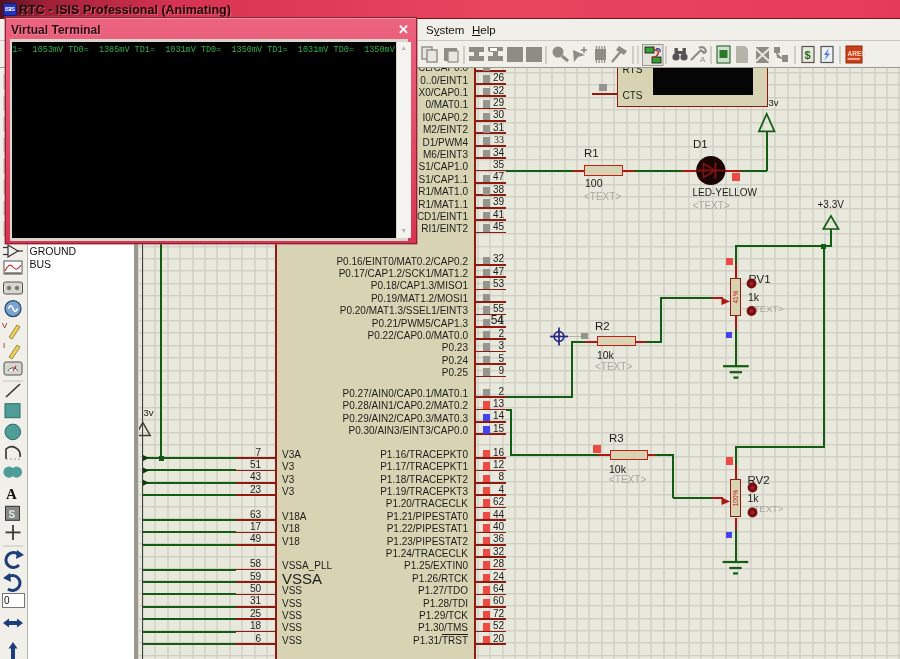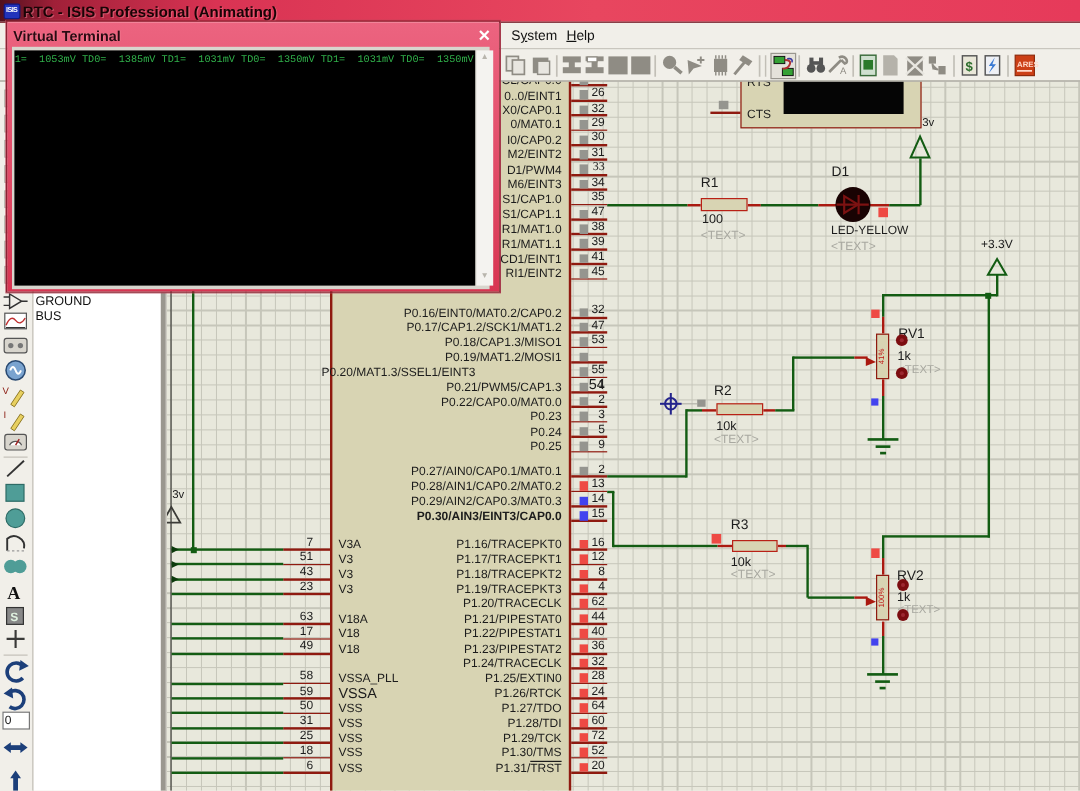--- a/index.html
+++ b/index.html
@@ -80,21 +80,21 @@
 <div style="position:absolute;left:482.7px;top:281.3px;width:7.6px;height:7.6px;background:#95958f;"></div>
 <div style="position:absolute;left:471px;top:278.1px;width:33px;height:11px;font-size:10px;line-height:11px;color:#1c1c1c;text-align:right;white-space:nowrap;">53</div>
 <div style="position:absolute;left:268px;top:280.40000000000003px;width:200px;height:11px;font-size:10px;line-height:11px;color:#1c1c1c;text-align:right;white-space:nowrap;">P0.18/CAP1.3/MISO1</div>
 <div style="position:absolute;left:475.5px;top:301.1px;width:30.5px;height:1.8px;background:#8f1a10;"></div>
 <div style="position:absolute;left:482.7px;top:293.7px;width:7.6px;height:7.6px;background:#95958f;"></div>
 <div style="position:absolute;left:471px;top:290.5px;width:33px;height:11px;font-size:12px;line-height:11px;color:#1c1c1c;text-align:right;white-space:nowrap;margin-top:24px;">54</div>
 <div style="position:absolute;left:268px;top:292.8px;width:200px;height:11px;font-size:10px;line-height:11px;color:#1c1c1c;text-align:right;white-space:nowrap;">P0.19/MAT1.2/MOSI1</div>
 <div style="position:absolute;left:475.5px;top:313.50000000000006px;width:30.5px;height:1.8px;background:#8f1a10;"></div>
 <div style="position:absolute;left:482.7px;top:306.1px;width:7.6px;height:7.6px;background:#95958f;"></div>
 <div style="position:absolute;left:471px;top:302.90000000000003px;width:33px;height:11px;font-size:10px;line-height:11px;color:#1c1c1c;text-align:right;white-space:nowrap;">55</div>
-<div style="position:absolute;left:268px;top:305.20000000000005px;width:200px;height:11px;font-size:10px;line-height:11px;color:#1c1c1c;text-align:left;white-space:nowrap;">P0.20/MAT1.3/SSEL1/EINT3</div>
+<div style="position:absolute;left:268px;top:305.20000000000005px;width:200px;height:11px;font-size:10px;line-height:11px;color:#1c1c1c;text-align:right;white-space:nowrap;">P0.20/MAT1.3/SSEL1/EINT3</div>
 <div style="position:absolute;left:475.5px;top:325.90000000000003px;width:30.5px;height:1.8px;background:#8f1a10;"></div>
 <div style="position:absolute;left:482.7px;top:318.5px;width:7.6px;height:7.6px;background:#95958f;"></div>
 <div style="position:absolute;left:471px;top:315.3px;width:33px;height:11px;font-size:10px;line-height:11px;color:#1c1c1c;text-align:right;white-space:nowrap;">1</div>
 <div style="position:absolute;left:268px;top:317.6px;width:200px;height:11px;font-size:10px;line-height:11px;color:#1c1c1c;text-align:right;white-space:nowrap;">P0.21/PWM5/CAP1.3</div>
 <div style="position:absolute;left:475.5px;top:338.30000000000007px;width:30.5px;height:1.8px;background:#8f1a10;"></div>
 <div style="position:absolute;left:482.7px;top:330.90000000000003px;width:7.6px;height:7.6px;background:#95958f;"></div>
 <div style="position:absolute;left:471px;top:327.70000000000005px;width:33px;height:11px;font-size:10px;line-height:11px;color:#1c1c1c;text-align:right;white-space:nowrap;">2</div>
 <div style="position:absolute;left:268px;top:330.00000000000006px;width:200px;height:11px;font-size:10px;line-height:11px;color:#1c1c1c;text-align:right;white-space:nowrap;">P0.22/CAP0.0/MAT0.0</div>
 <div style="position:absolute;left:475.5px;top:350.70000000000005px;width:30.5px;height:1.8px;background:#8f1a10;"></div>
 <div style="position:absolute;left:482.7px;top:343.3px;width:7.6px;height:7.6px;background:#95958f;"></div>
@@ -116,21 +116,21 @@
 <div style="position:absolute;left:482.7px;top:401.2px;width:7.6px;height:7.6px;background:#ee4a44;"></div>
 <div style="position:absolute;left:471px;top:398.0px;width:33px;height:11px;font-size:10px;line-height:11px;color:#1c1c1c;text-align:right;white-space:nowrap;">13</div>
 <div style="position:absolute;left:268px;top:400.3px;width:200px;height:11px;font-size:10px;line-height:11px;color:#1c1c1c;text-align:right;white-space:nowrap;">P0.28/AIN1/CAP0.2/MAT0.2</div>
 <div style="position:absolute;left:475.5px;top:421.00000000000006px;width:30.5px;height:1.8px;background:#8f1a10;"></div>
 <div style="position:absolute;left:482.7px;top:413.6px;width:7.6px;height:7.6px;background:#4343ee;"></div>
 <div style="position:absolute;left:471px;top:410.40000000000003px;width:33px;height:11px;font-size:10px;line-height:11px;color:#1c1c1c;text-align:right;white-space:nowrap;">14</div>
 <div style="position:absolute;left:268px;top:412.70000000000005px;width:200px;height:11px;font-size:10px;line-height:11px;color:#1c1c1c;text-align:right;white-space:nowrap;">P0.29/AIN2/CAP0.3/MAT0.3</div>
 <div style="position:absolute;left:475.5px;top:433.40000000000003px;width:30.5px;height:1.8px;background:#8f1a10;"></div>
 <div style="position:absolute;left:482.7px;top:426.0px;width:7.6px;height:7.6px;background:#4343ee;"></div>
 <div style="position:absolute;left:471px;top:422.8px;width:33px;height:11px;font-size:10px;line-height:11px;color:#1c1c1c;text-align:right;white-space:nowrap;">15</div>
-<div style="position:absolute;left:268px;top:425.1px;width:200px;height:11px;font-size:10px;line-height:11px;color:#1c1c1c;text-align:right;white-space:nowrap;font-weight:bold;">P0.30/AIN3/EINT3/CAP0.0</div>
+<div style="position:absolute;left:268px;top:425.1px;width:200px;height:11px;font-size:10px;line-height:11px;color:#1c1c1c;text-align:right;white-space:nowrap;">P0.30/AIN3/EINT3/CAP0.0</div>
 <div style="position:absolute;left:475.5px;top:457.1px;width:30.5px;height:1.8px;background:#8f1a10;"></div>
 <div style="position:absolute;left:482.7px;top:449.7px;width:7.6px;height:7.6px;background:#ee4a44;"></div>
 <div style="position:absolute;left:471px;top:446.5px;width:33px;height:11px;font-size:10px;line-height:11px;color:#1c1c1c;text-align:right;white-space:nowrap;">16</div>
 <div style="position:absolute;left:268px;top:448.8px;width:200px;height:11px;font-size:10px;line-height:11px;color:#1c1c1c;text-align:right;white-space:nowrap;">P1.16/TRACEPKT0</div>
 <div style="position:absolute;left:236px;top:457.1px;width:39px;height:1.8px;background:#8f1a10;"></div>
 <div style="position:absolute;left:228px;top:446.5px;width:33px;height:11px;font-size:10px;line-height:11px;color:#1c1c1c;text-align:right;white-space:nowrap;">7</div>
 <div style="position:absolute;left:282px;top:448.8px;width:160px;height:11px;font-size:10px;line-height:11px;color:#1c1c1c;text-align:left;white-space:nowrap;">V3A</div>
 <div style="position:absolute;left:475.5px;top:469.5px;width:30.5px;height:1.8px;background:#8f1a10;"></div>
 <div style="position:absolute;left:482.7px;top:462.09999999999997px;width:7.6px;height:7.6px;background:#ee4a44;"></div>
 <div style="position:absolute;left:471px;top:458.9px;width:33px;height:11px;font-size:10px;line-height:11px;color:#1c1c1c;text-align:right;white-space:nowrap;">12</div>
@@ -187,21 +187,21 @@
 <div style="position:absolute;left:268px;top:560.4px;width:200px;height:11px;font-size:10px;line-height:11px;color:#1c1c1c;text-align:right;white-space:nowrap;">P1.25/EXTIN0</div>
 <div style="position:absolute;left:236px;top:568.7px;width:39px;height:1.8px;background:#8f1a10;"></div>
 <div style="position:absolute;left:228px;top:558.1px;width:33px;height:11px;font-size:10px;line-height:11px;color:#1c1c1c;text-align:right;white-space:nowrap;">58</div>
 <div style="position:absolute;left:282px;top:560.4px;width:160px;height:11px;font-size:10px;line-height:11px;color:#1c1c1c;text-align:left;white-space:nowrap;">VSSA_PLL</div>
 <div style="position:absolute;left:475.5px;top:581.1px;width:30.5px;height:1.8px;background:#8f1a10;"></div>
 <div style="position:absolute;left:482.7px;top:573.7px;width:7.6px;height:7.6px;background:#ee4a44;"></div>
 <div style="position:absolute;left:471px;top:570.5px;width:33px;height:11px;font-size:10px;line-height:11px;color:#1c1c1c;text-align:right;white-space:nowrap;">24</div>
 <div style="position:absolute;left:268px;top:572.8px;width:200px;height:11px;font-size:10px;line-height:11px;color:#1c1c1c;text-align:right;white-space:nowrap;">P1.26/RTCK</div>
 <div style="position:absolute;left:236px;top:581.1px;width:39px;height:1.8px;background:#8f1a10;"></div>
 <div style="position:absolute;left:228px;top:570.5px;width:33px;height:11px;font-size:10px;line-height:11px;color:#1c1c1c;text-align:right;white-space:nowrap;">59</div>
-<div style="position:absolute;left:282px;top:572.8px;width:160px;height:11px;font-size:12px;line-height:11px;color:#1c1c1c;text-align:left;white-space:nowrap;">VSSA</div>
+<div style="position:absolute;left:282px;top:572.8px;width:160px;height:11px;font-size:15px;line-height:11px;color:#1c1c1c;text-align:left;white-space:nowrap;">VSSA</div>
 <div style="position:absolute;left:475.5px;top:593.5px;width:30.5px;height:1.8px;background:#8f1a10;"></div>
 <div style="position:absolute;left:482.7px;top:586.1px;width:7.6px;height:7.6px;background:#ee4a44;"></div>
 <div style="position:absolute;left:471px;top:582.9px;width:33px;height:11px;font-size:10px;line-height:11px;color:#1c1c1c;text-align:right;white-space:nowrap;">64</div>
 <div style="position:absolute;left:268px;top:585.1999999999999px;width:200px;height:11px;font-size:10px;line-height:11px;color:#1c1c1c;text-align:right;white-space:nowrap;">P1.27/TDO</div>
 <div style="position:absolute;left:236px;top:593.5px;width:39px;height:1.8px;background:#8f1a10;"></div>
 <div style="position:absolute;left:228px;top:582.9px;width:33px;height:11px;font-size:10px;line-height:11px;color:#1c1c1c;text-align:right;white-space:nowrap;">50</div>
 <div style="position:absolute;left:282px;top:585.1999999999999px;width:160px;height:11px;font-size:10px;line-height:11px;color:#1c1c1c;text-align:left;white-space:nowrap;">VSS</div>
 <div style="position:absolute;left:475.5px;top:605.9px;width:30.5px;height:1.8px;background:#8f1a10;"></div>
 <div style="position:absolute;left:482.7px;top:598.5px;width:7.6px;height:7.6px;background:#ee4a44;"></div>
 <div style="position:absolute;left:471px;top:595.3px;width:33px;height:11px;font-size:10px;line-height:11px;color:#1c1c1c;text-align:right;white-space:nowrap;">60</div>

